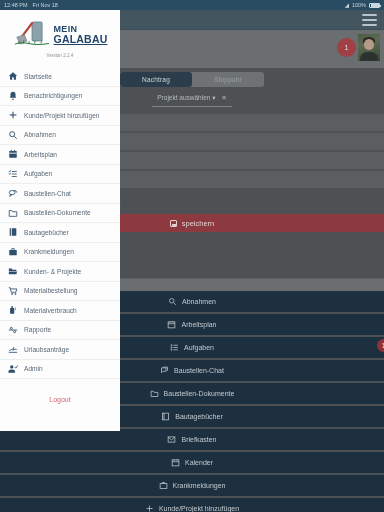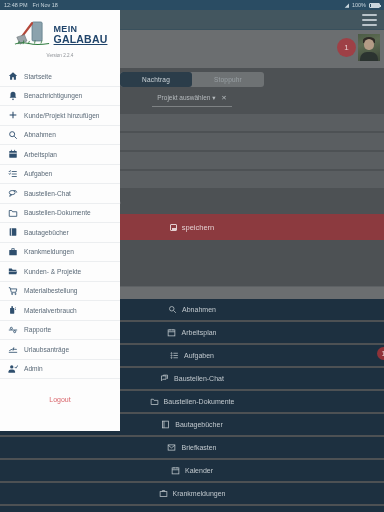--- a/index.html
+++ b/index.html
@@ -98,21 +98,21 @@
   .addmat {
     display:flex; align-items:center; gap:4px;
     margin: 9px 0 0 31px; font-size: 5.8px; color: #cdd1d4;
   }
   .plus-ic {
     width: 9px; height: 9px; border-radius: 50%; background: #2b3d4a;
     color: #dfe3e6; font-size: 7px; line-height: 9px; text-align: center;
   }
 
   .savebtn {
-    margin: 8px 0 0; height: 26px; background: #8c3a3f;
+    margin: 8px 0 0; height: 18px; background: #8c3a3f;
     display:flex; align-items:center; justify-content:center; gap:5px;
     color:#e3cfd0; font-size: 7.5px;
   }
   .dsk { width:7px;height:7px;border:1px solid #e3cfd0;border-radius:1px; position:relative; }
   .dsk::after{content:'';position:absolute;left:1.2px;top:3px;width:3.6px;height:3px;background:#e3cfd0;}
 
   .info { padding: 6px 0 6px 30px; border-bottom:1px solid #5d6164; }
   .info .saldo { font-size: 6px; color:#cbcfd2; margin-bottom: 4px; }
   .info .lnk { display:flex; align-items:center; gap:4px; font-size:5.8px; color:#cbcfd2; margin-bottom:4px;}
   .ic-circ { width:8px;height:8px;border:1px solid #cbcfd2;border-radius:50%; }

